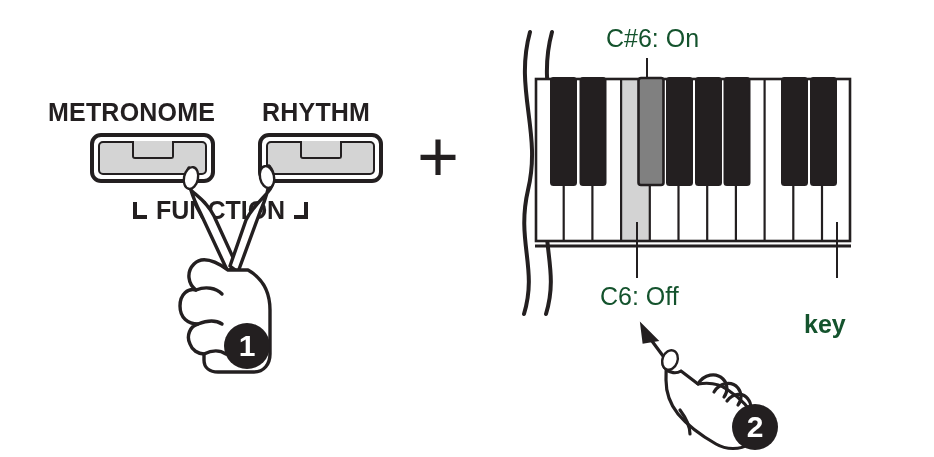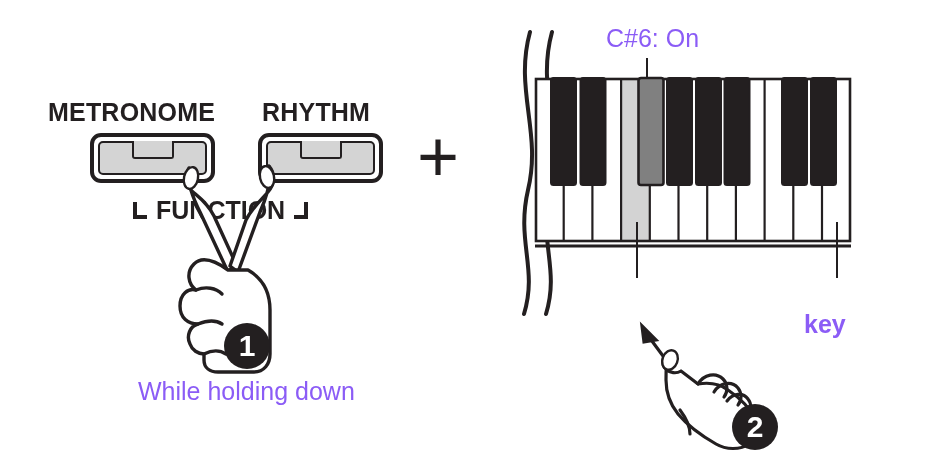--- a/index.html
+++ b/index.html
@@ -94,21 +94,21 @@
     line-height: 1;
     font-weight: 400;
     color: #231f20;
     font-family: "Liberation Sans", sans-serif;
   }
 
   
   .caption {
     position: absolute;
     font-size: 25px;
-    color: #8b5cf6;
+    color: #14532d;
     white-space: nowrap;
     line-height: 1.15;
   }
   .caption.multiline { white-space: normal; }
 
   
   .leader {
     position: absolute;
     background: #231f20;
     width: 2px;
@@ -189,21 +189,20 @@
       </g>
 
       <g fill="#ffffff" stroke="#231f20" stroke-width="2.4">
         <ellipse cx="43" cy="18" rx="7" ry="11" transform="rotate(12 43 18)"></ellipse>
         <ellipse cx="119" cy="17" rx="7" ry="11" transform="rotate(-12 119 17)"></ellipse>
       </g>
     </svg>
 
     <div class="badge" style="left:224px; top:323px; width:46px; height:46px;">1</div>
 
-    <div class="caption" style="left:138px; top:377px;">While holding down</div>
   </div>
 
   <div class="plus-sign" style="left:417px; top:120px;">+</div>
 
   <div class="abs" style="left:500px; top:0; width:434px; height:457px;">
 
     <svg class="abs" width="70" height="290" viewBox="0 0 70 290" style="left:8px; top:28px;">
       <g fill="none" stroke="#231f20" stroke-width="4" stroke-linecap="round">
         <path d="M22 4 C 6 62, 34 104, 20 162 C 8 214, 30 240, 16 286"></path>
         <path d="M44 4 C 28 62, 56 104, 42 162 C 30 214, 52 240, 38 286"></path>
@@ -256,20 +255,21 @@
           <rect x="132" y="0" width="25" height="107" rx="2.5"></rect>
           <rect x="161" y="0" width="25" height="107" rx="2.5"></rect>
           <rect x="189.5" y="0" width="25" height="107" rx="2.5"></rect>
           <rect x="247" y="0" width="25" height="107" rx="2.5"></rect>
           <rect x="276" y="0" width="25" height="107" rx="2.5"></rect>
         </g>
       </svg>
     </div>
 
     <div class="leader" style="left:136px; top:222px; height:56px;"></div>
+    <div class="caption" style="left:100px; top:282px;">C6: Off</div>
 
     <div class="leader" style="left:336px; top:222px; height:56px;"></div>
     <div class="caption multiline" style="left:304px; top:310px;font-weight:bold;">key</div>
 
     <svg class="abs" width="180" height="130" viewBox="0 0 180 130" style="left:124px; top:322px;">
 
       <g stroke="#231f20" stroke-width="3.2" fill="#231f20" stroke-linecap="round">
         <line x1="42" y1="38" x2="22" y2="11"></line>
         <path d="M18 4 L 32 18 L 20 20 Z"></path>
       </g>

